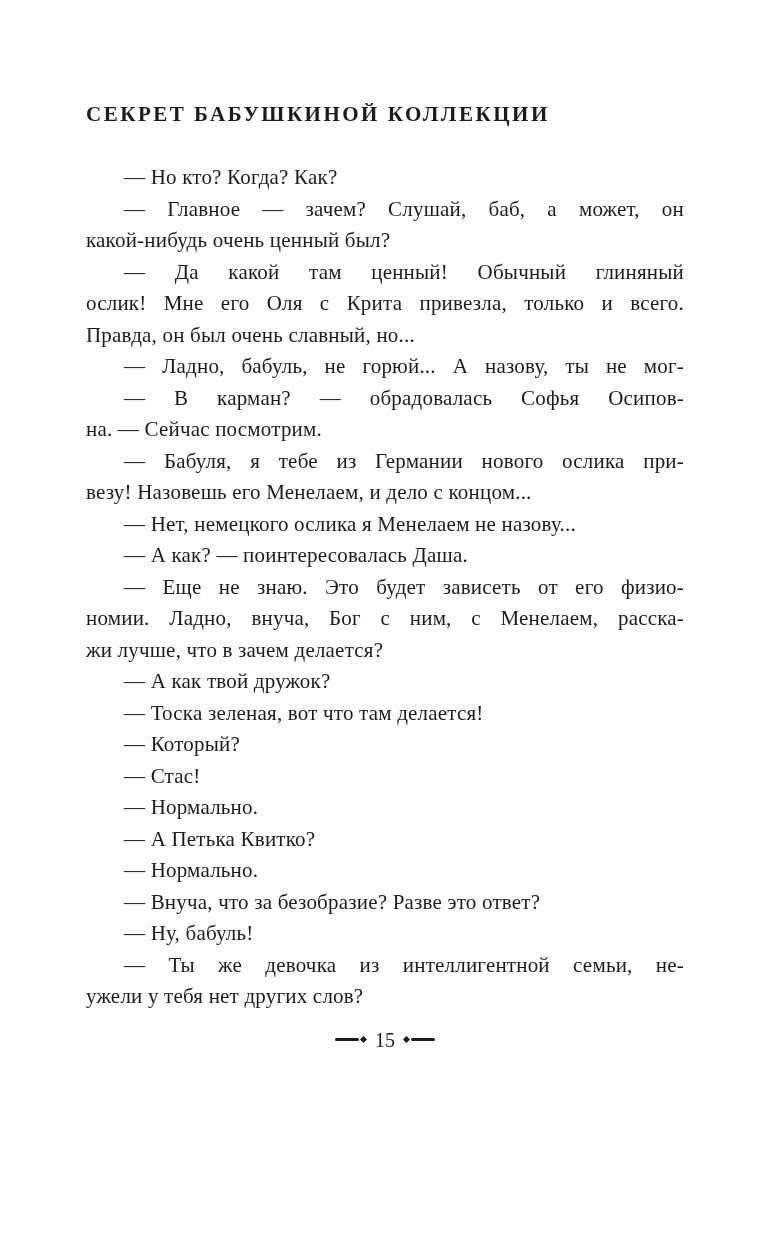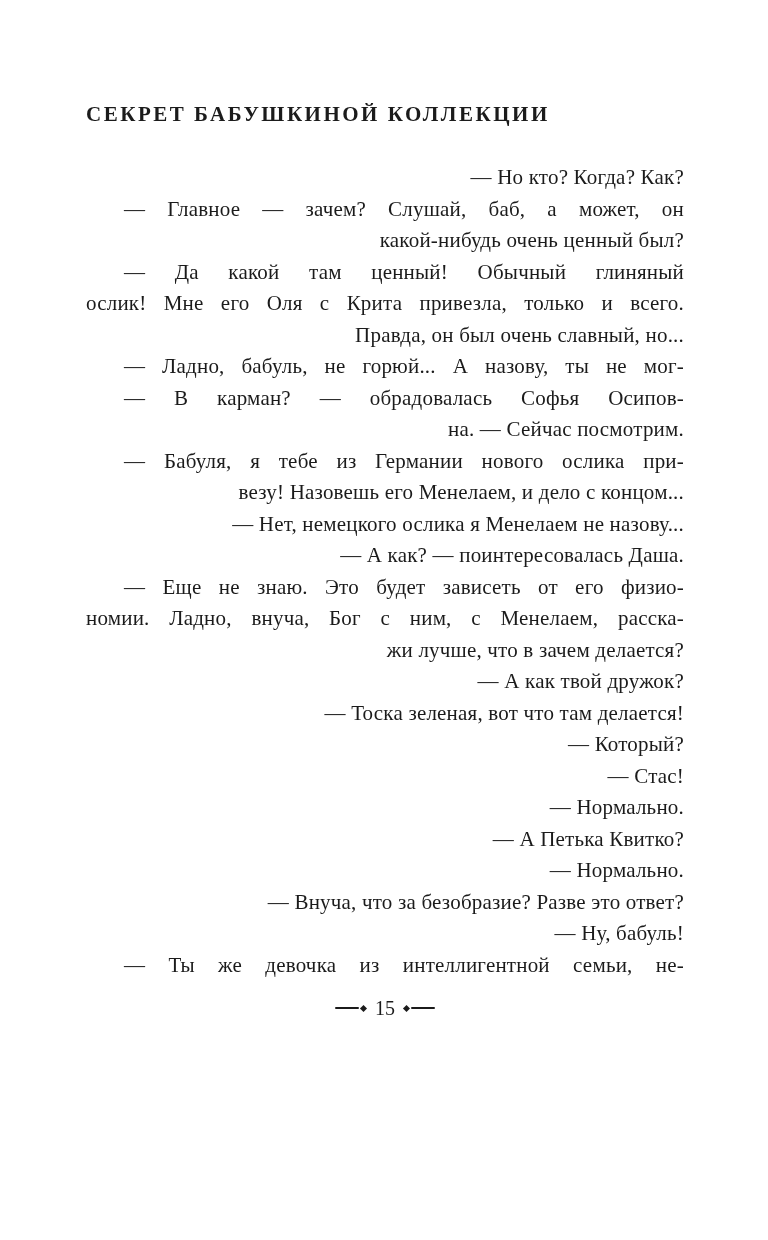--- a/index.html
+++ b/index.html
@@ -30,21 +30,21 @@
     margin: 0;
     white-space: nowrap;
   }
   .body-text {
     margin-top: 34px;
     font-size: 21px;
     line-height: 31.5px;
     letter-spacing: 0.2px;
   }
   .line {
-    text-align: right;
+    text-align: left;
   }
   .line.indent {
     text-indent: 38px;
   }
   .line.justify {
     text-align: justify;
     text-align-last: justify;
   }
   .footer {
     margin-top: 14px;
@@ -102,20 +102,21 @@
       <div class="line indent">— А как твой дружок?</div>
       <div class="line indent">— Тоска зеленая, вот что там делается!</div>
       <div class="line indent">— Который?</div>
       <div class="line indent">— Стас!</div>
       <div class="line indent">— Нормально.</div>
       <div class="line indent">— А Петька Квитко?</div>
       <div class="line indent">— Нормально.</div>
       <div class="line indent">— Внуча, что за безобразие? Разве это ответ?</div>
       <div class="line indent">— Ну, бабуль!</div>
       <div class="line indent justify">— Ты же девочка из интеллигентной семьи, не-</div>
+      <div class="line">ужели у тебя нет других слов?</div>
     </div>
 
   <div class="footer">
     <span class="orn">
       <span class="bar"></span>
         <span class="diamond"></span>
     </span>
     <span class="page-number">15</span>
     <span class="orn">
       <span class="diamond"></span>

